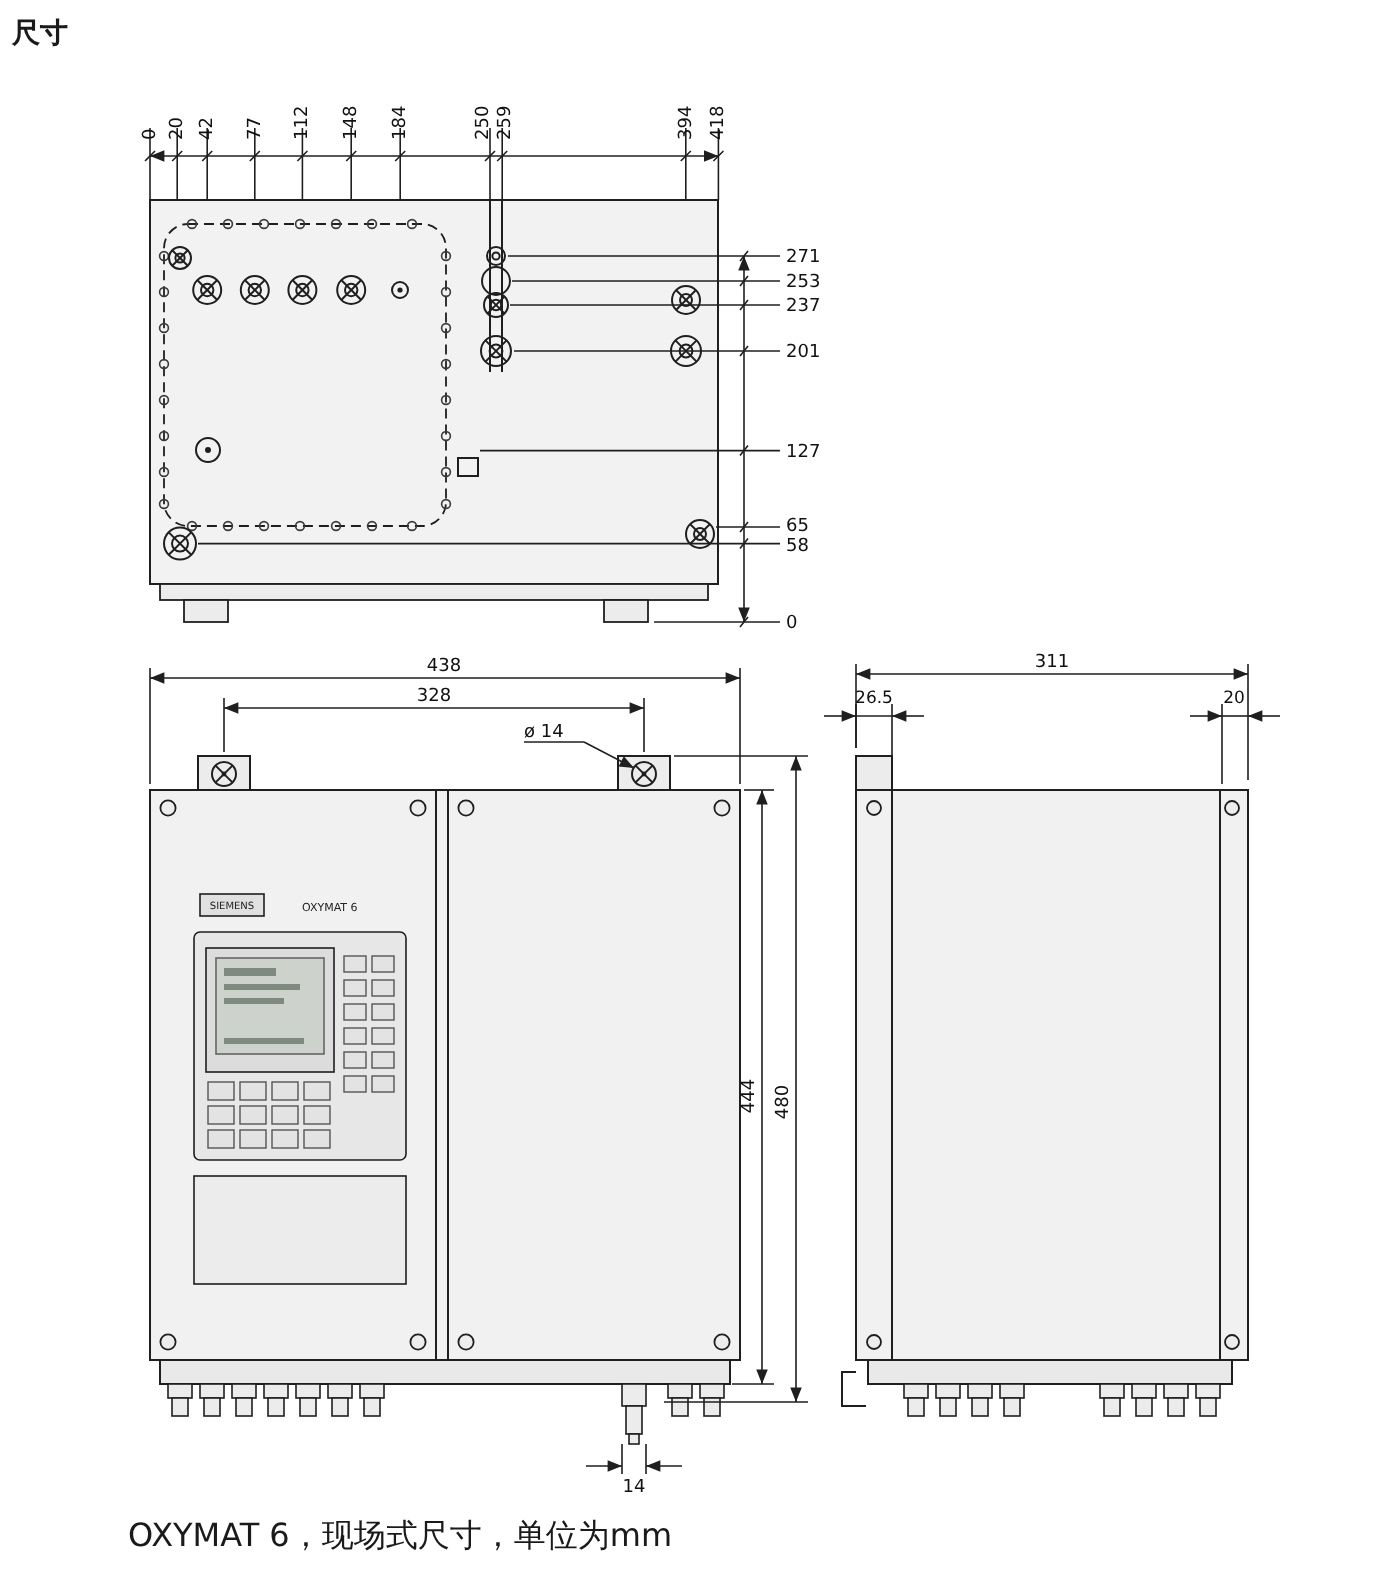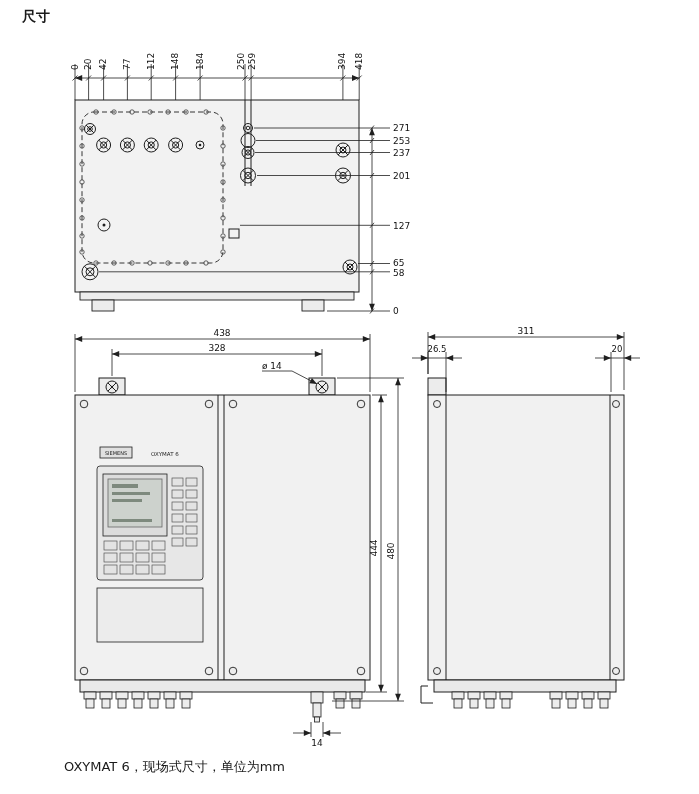--- a/index.html
+++ b/index.html
@@ -1,18 +1,18 @@
 <!DOCTYPE html>
 <html><head>
 <meta charset="utf-8">
 <style>
   html,body{margin:0;padding:0;background:#ffffff;}
   body{width:699px;height:794px;position:relative;overflow:hidden;font-family:"DejaVu Sans","Liberation Sans",sans-serif;}
-  #title{position:absolute;left:22px;top:8px;font-size:14px;font-weight:bold;color:#1a1a1a;}
-  #caption{position:absolute;left:64px;top:758px;font-size:13px;color:#1a1a1a;text-align:center;}
+  #title{position:absolute;left:6px;top:8px;font-size:14px;font-weight:bold;color:#1a1a1a;}
+  #caption{position:absolute;left:64px;top:758px;font-size:16px;color:#1a1a1a;text-align:center;}
   svg{position:absolute;left:0;top:0;}
   .dim{font-size:9px;fill:#111;font-family:"DejaVu Sans","Liberation Sans",sans-serif;}
   .dim-s{font-size:8.5px;fill:#111;font-family:"DejaVu Sans","Liberation Sans",sans-serif;}
   .tiny{font-size:5px;fill:#222;font-family:"DejaVu Sans",sans-serif;}
   .tiny2{font-size:5.5px;fill:#222;font-family:"DejaVu Sans",sans-serif;}
 </style>
 </head>
 <body>
 
 <div id="title">尺寸</div>

